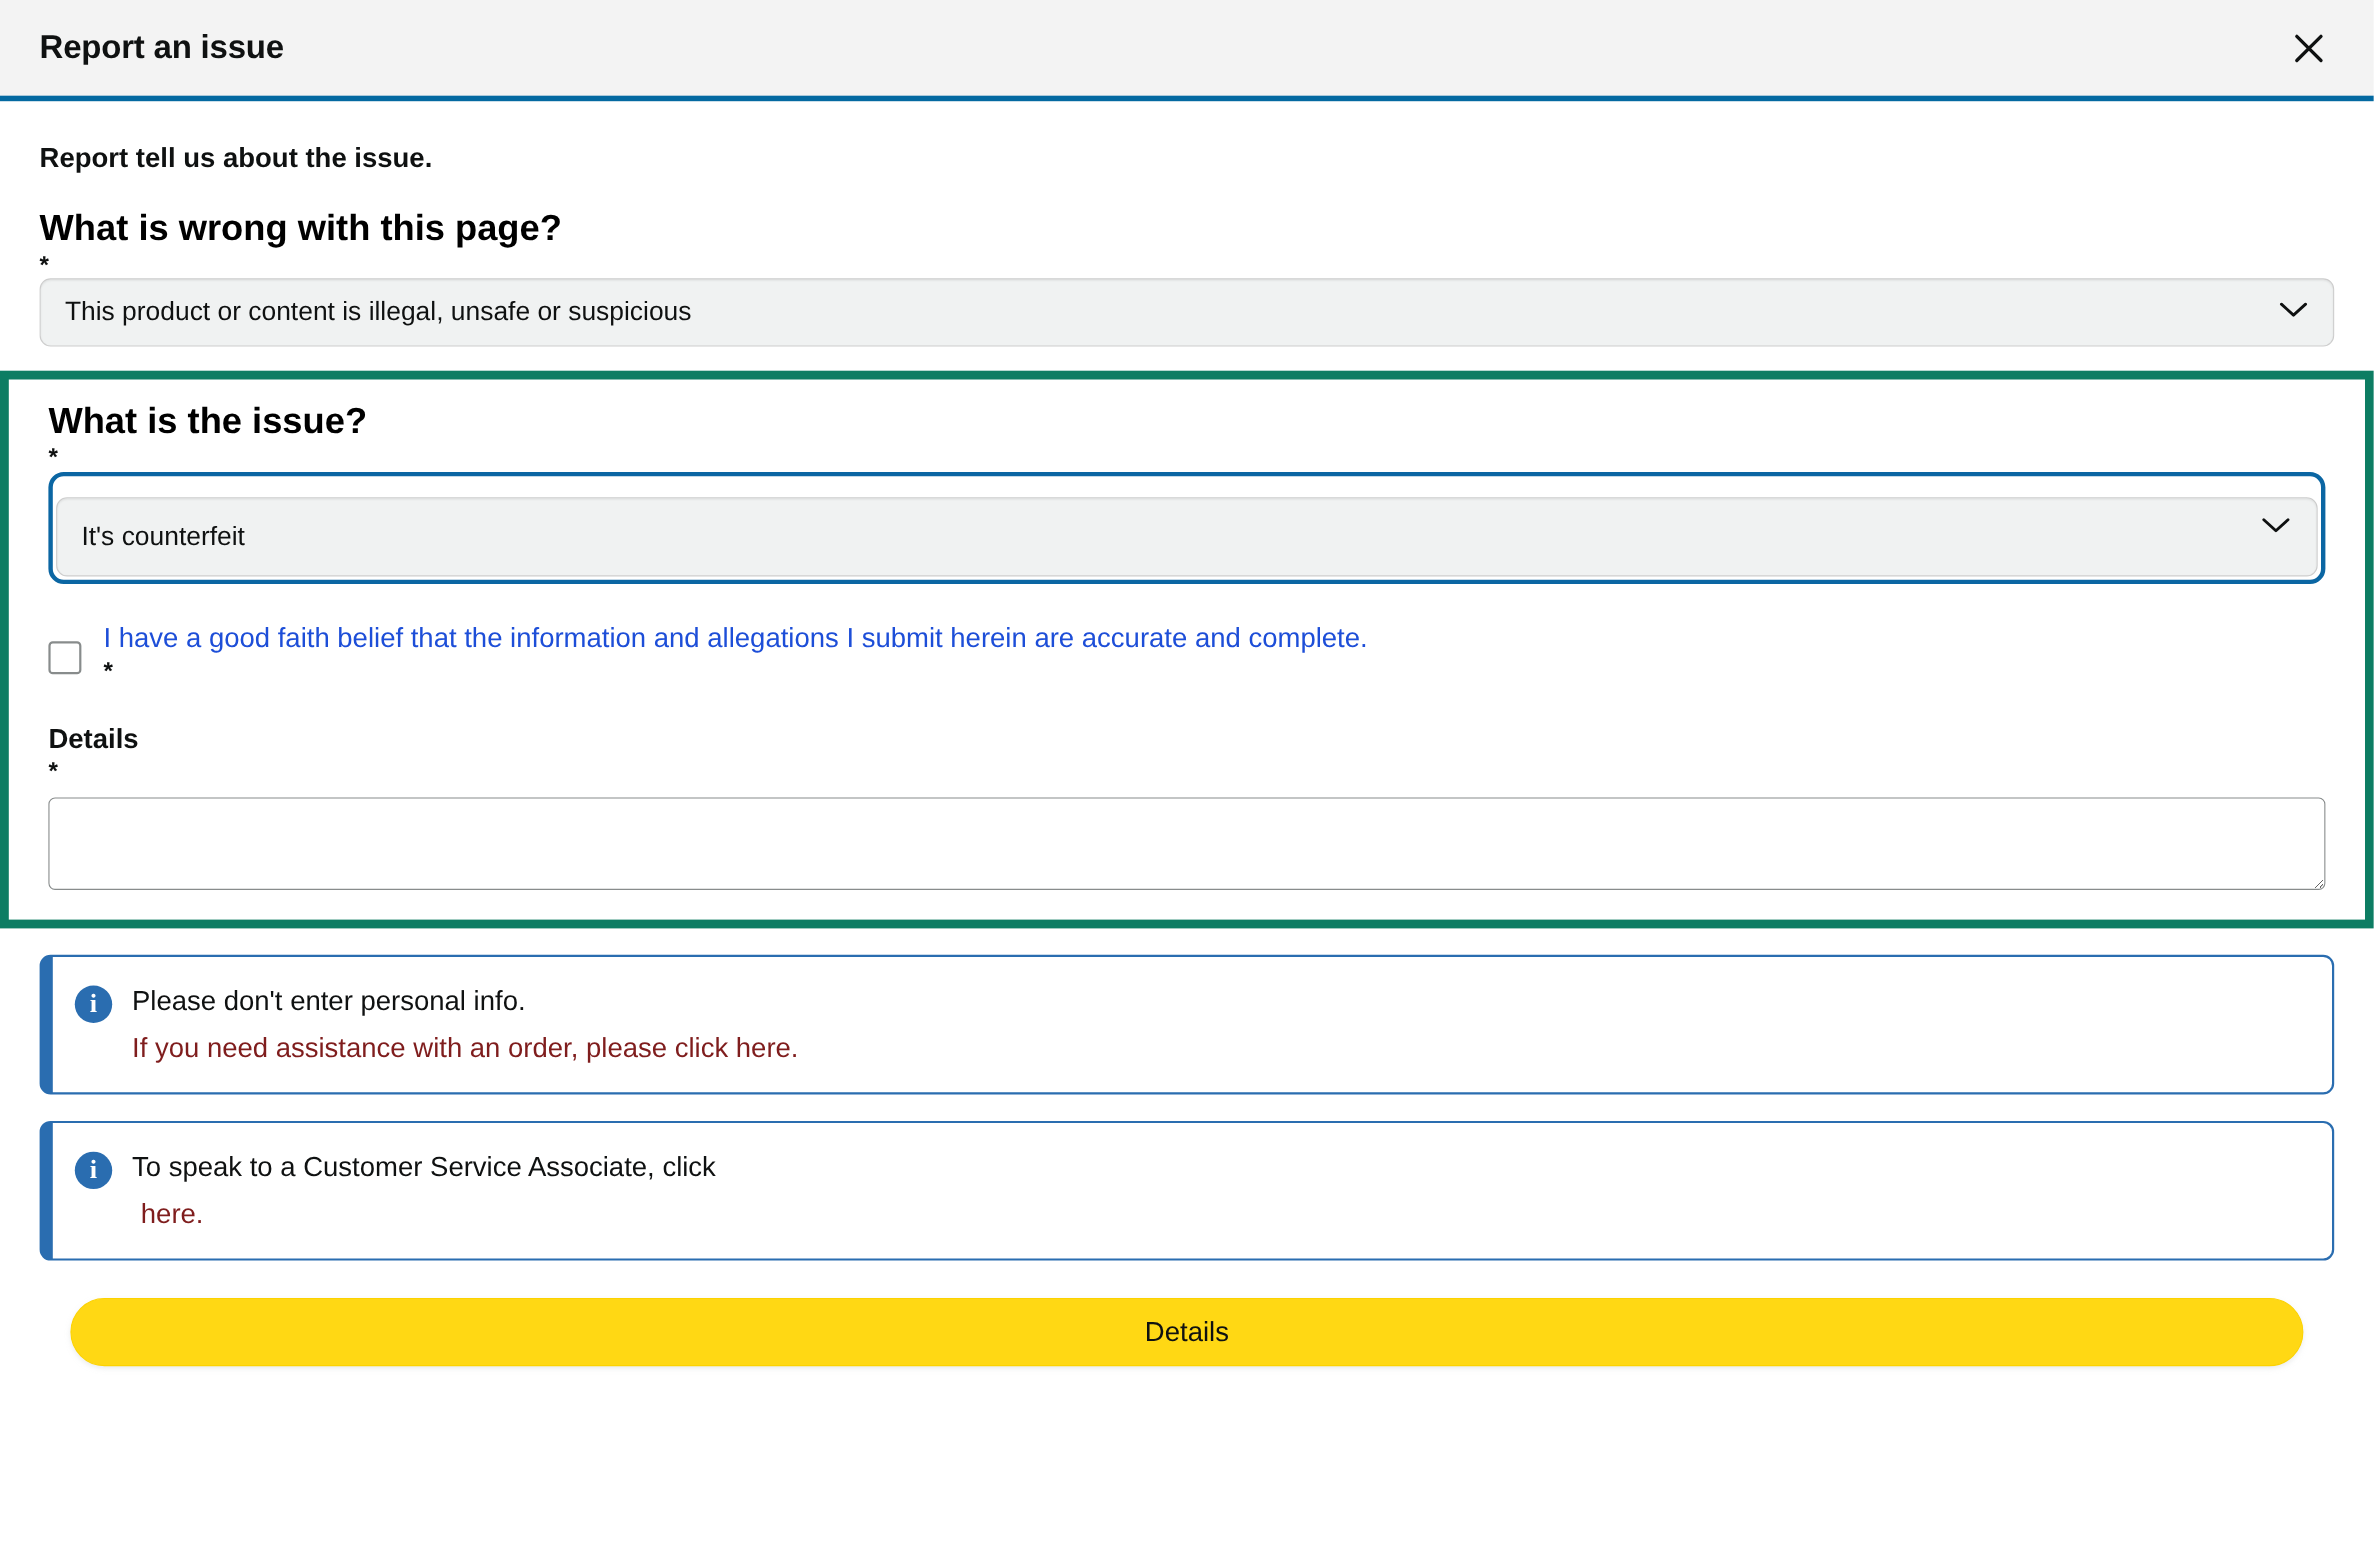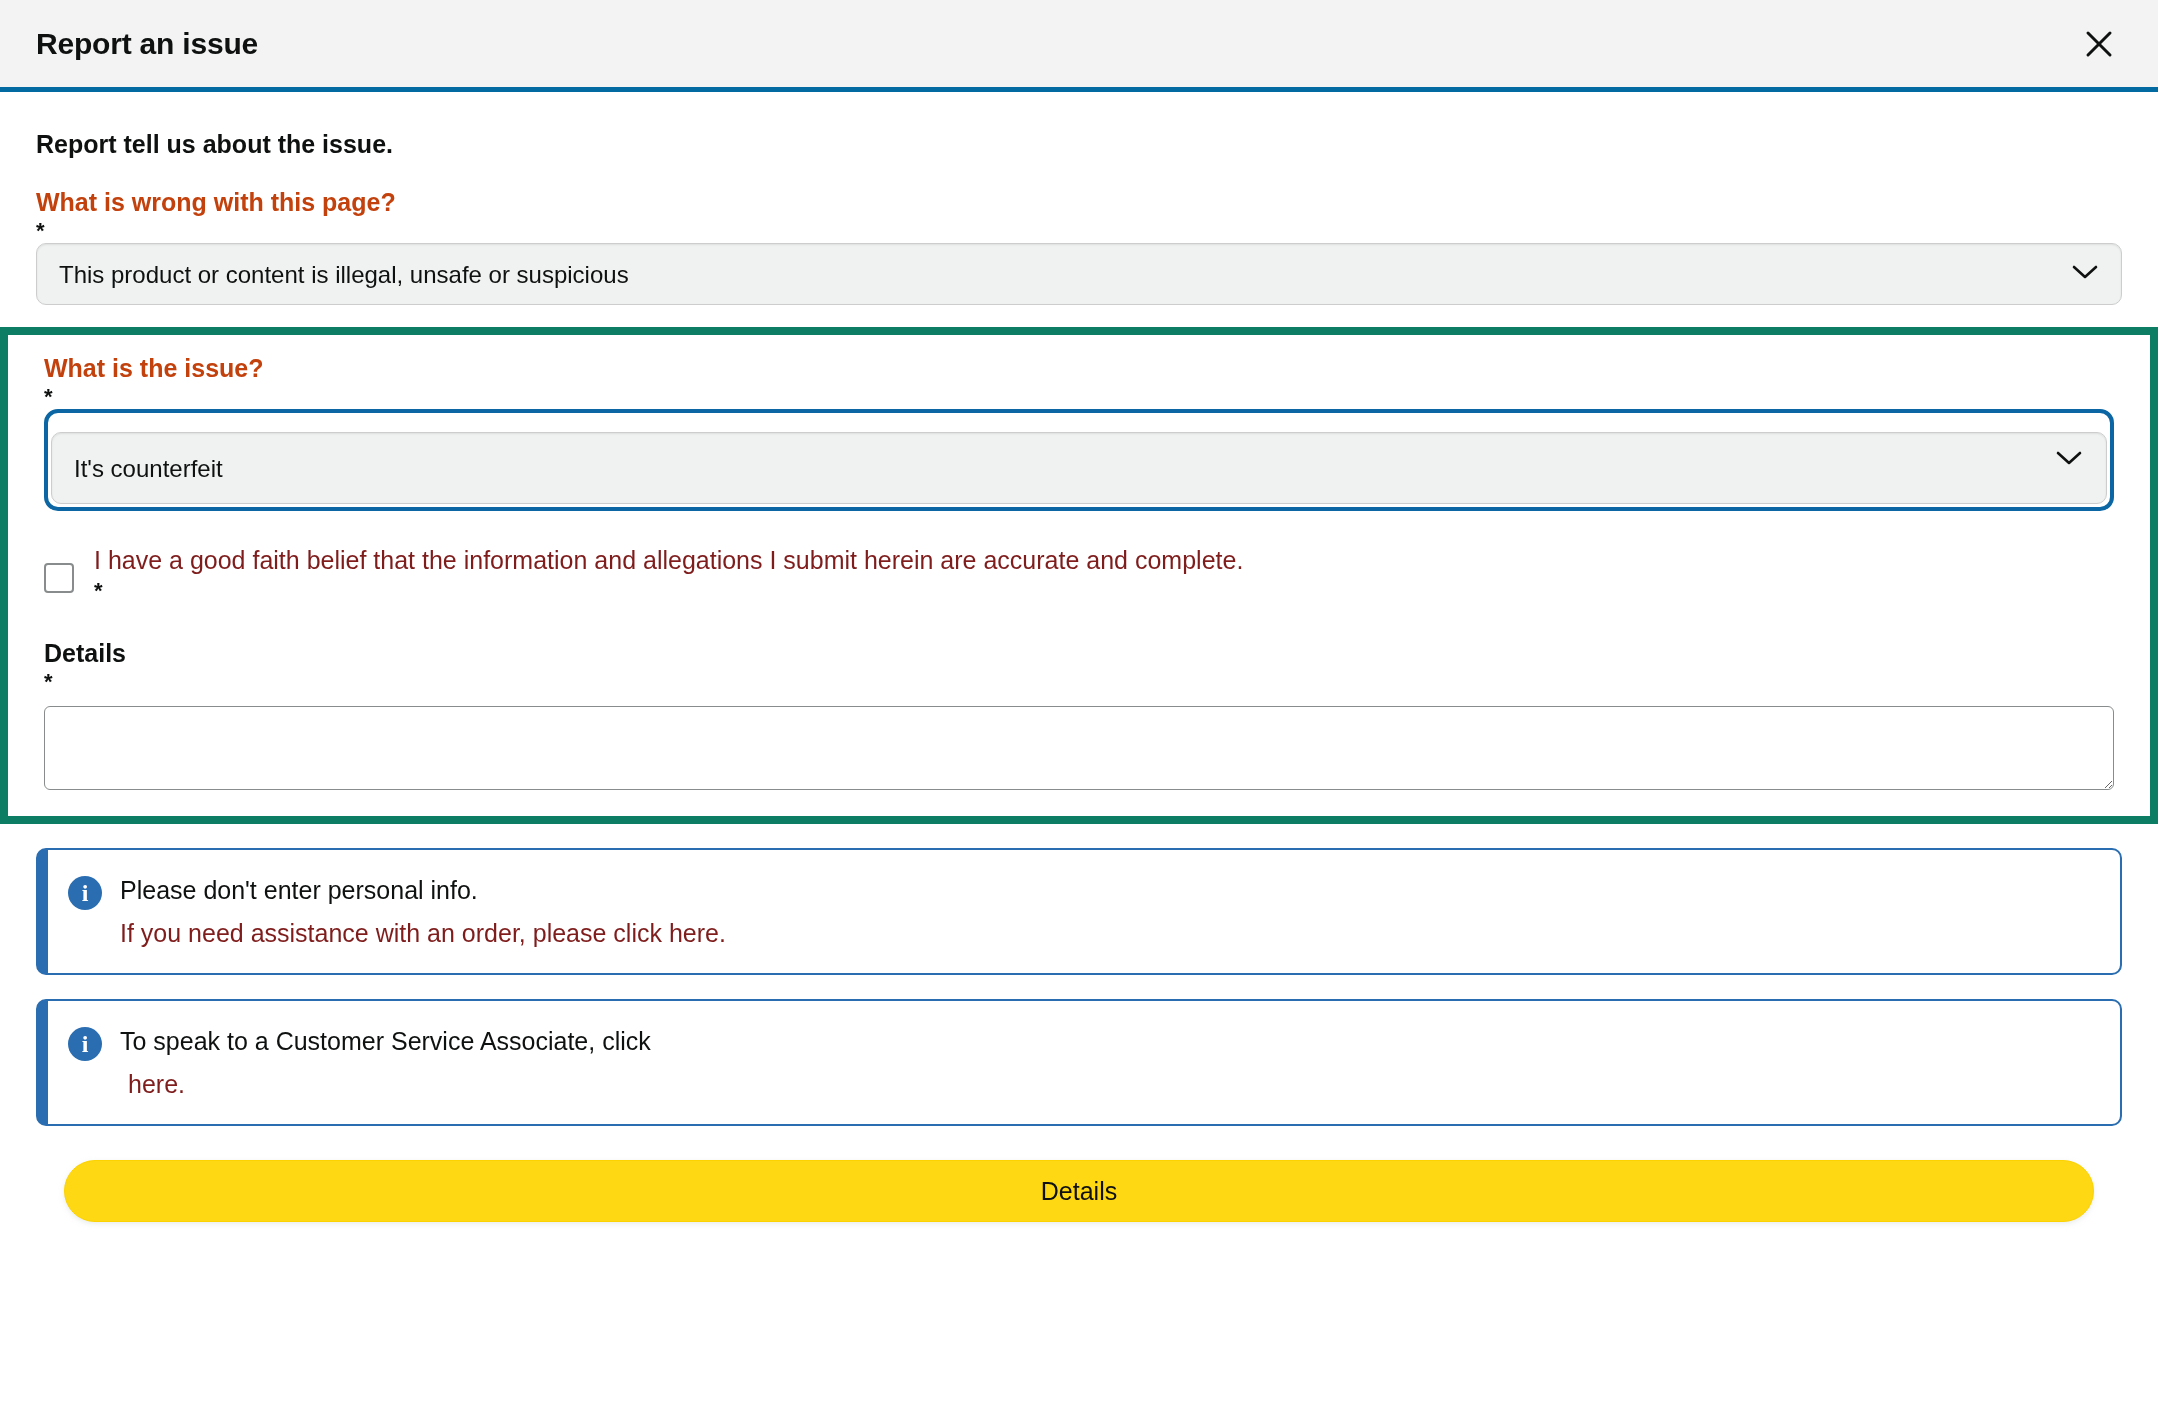--- a/index.html
+++ b/index.html
@@ -64,24 +64,24 @@
   }
 
   .intro {
     font-size: 25px;
     font-weight: bold;
     margin-top: 38px;
     color: #0f1111;
   }
 
   .field-label {
-    font-size: 25px;
+    font-size: 33px;
     font-weight: bold;
     margin-top: 28px;
-    color: #c2410c;
+    color: #000000;
     line-height: 1.2;
   }
   .req-star {
     font-size: 22px;
     font-weight: bold;
     line-height: 1.1;
     margin-top: 2px;
     color: #0f1111;
   }
 
@@ -150,21 +150,21 @@
     border-radius: 4px;
     background: #ffffff;
     margin-top: 18px;
     margin-right: 20px;
     cursor: pointer;
     box-sizing: border-box;
   }
   .checkbox-texts { display: flex; flex-direction: column; }
   .checkbox-label {
     font-size: 25px;
-    color: #7f1d1d;
+    color: #1d4ed8;
     line-height: 1.25;
     text-align: center;
   }
 
   
   .details-label {
     font-size: 25px;
     font-weight: bold;
     margin-top: 36px;
     color: #0f1111;

